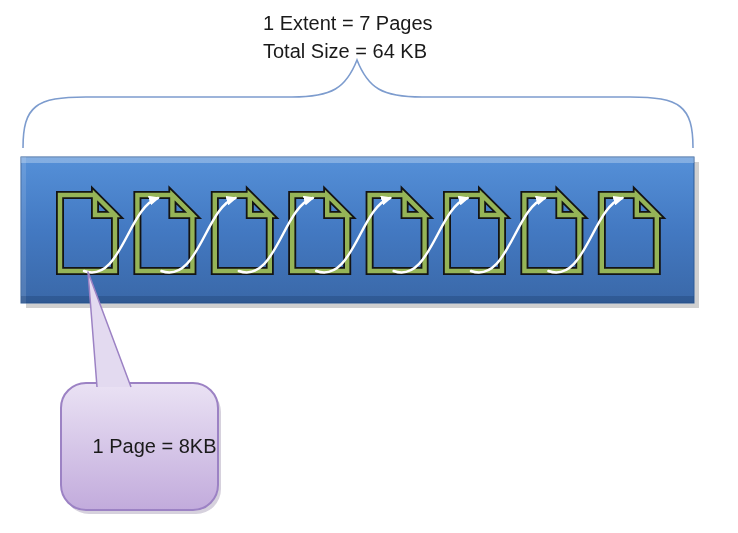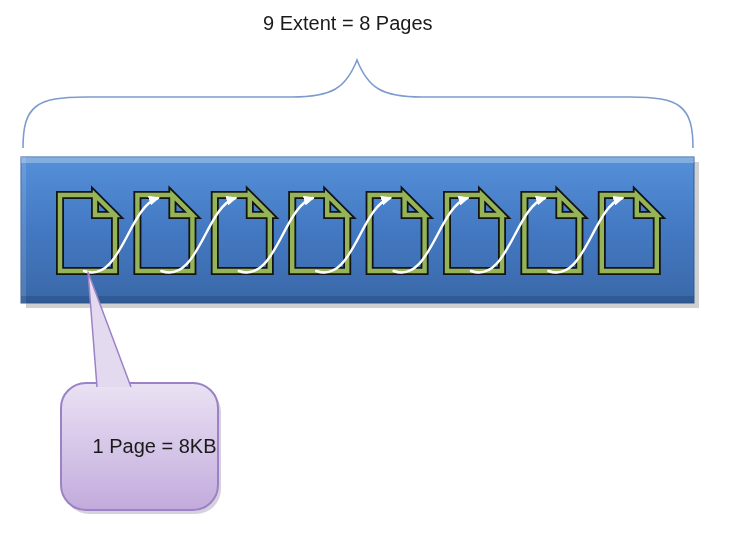--- a/index.html
+++ b/index.html
@@ -100,18 +100,19 @@
         <path d="M471 271 C508 284 515 207 545 198" fill="none" stroke="#ffffff" stroke-width="2.4" stroke-linecap="round" marker-end="url(#ah)"></path>
         <path d="M548.4000000000001 271 C585.4000000000001 284 592.4000000000001 207 622.4000000000001 198" fill="none" stroke="#ffffff" stroke-width="2.4" stroke-linecap="round" marker-end="url(#ah)"></path>
       </g>
 
     <rect x="64" y="387" width="157" height="127" rx="25" fill="#5a4878" opacity="0.25"></rect>
     <rect x="61" y="383" width="157" height="127" rx="25" fill="url(#calloutGrad)" stroke-width="2" stroke="#9c82c4"></rect>
     <path d="M97 387 L88 272 L131 387" fill="#e3daf0" stroke-width="1.5" stroke-linejoin="round" stroke="#9c82c4"></path>
   </svg>
 
   <div id="header-text" class="txt">
-    <span>9 Extent = 8 Pages</span>
+    <span>1 Extent = 7 Pages</span>
+    <span>Total Size = 64 KB</span>
   </div>
 
   <div id="callout-label" class="txt">1 Page = 8KB</div>
 
 </div>
 
 </body></html>

